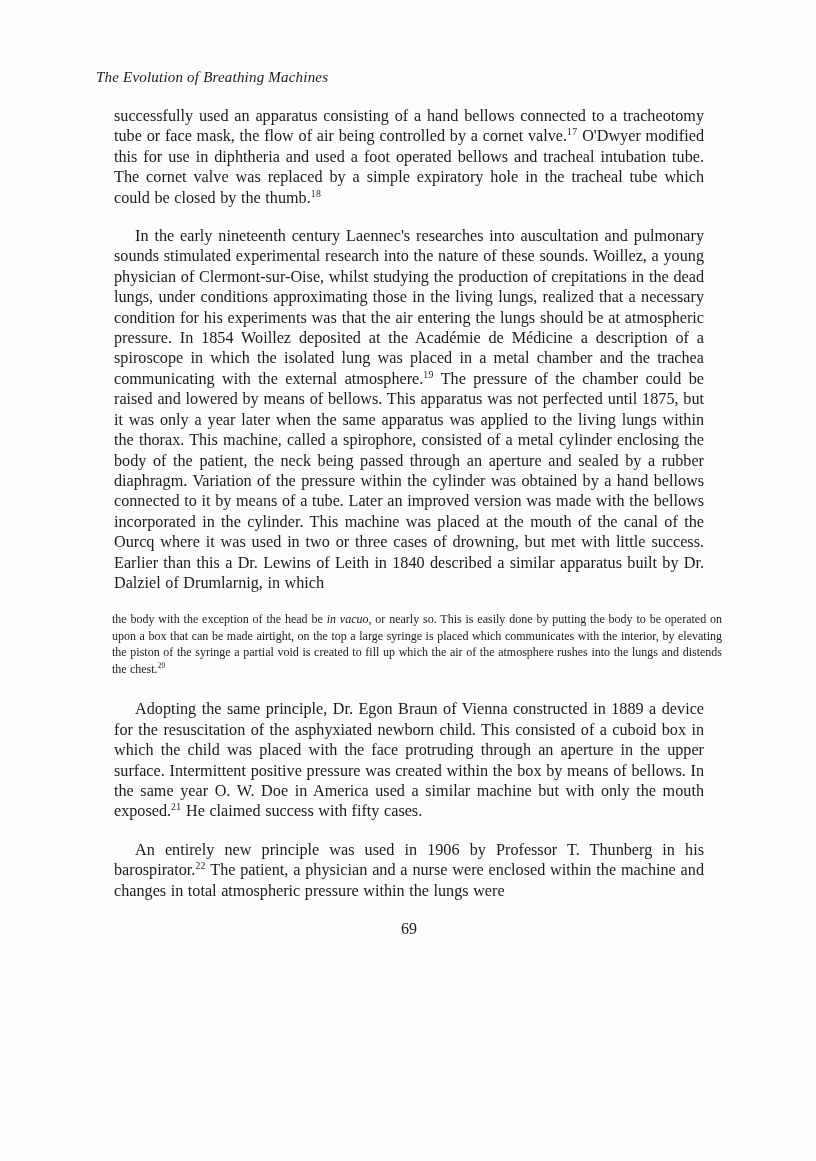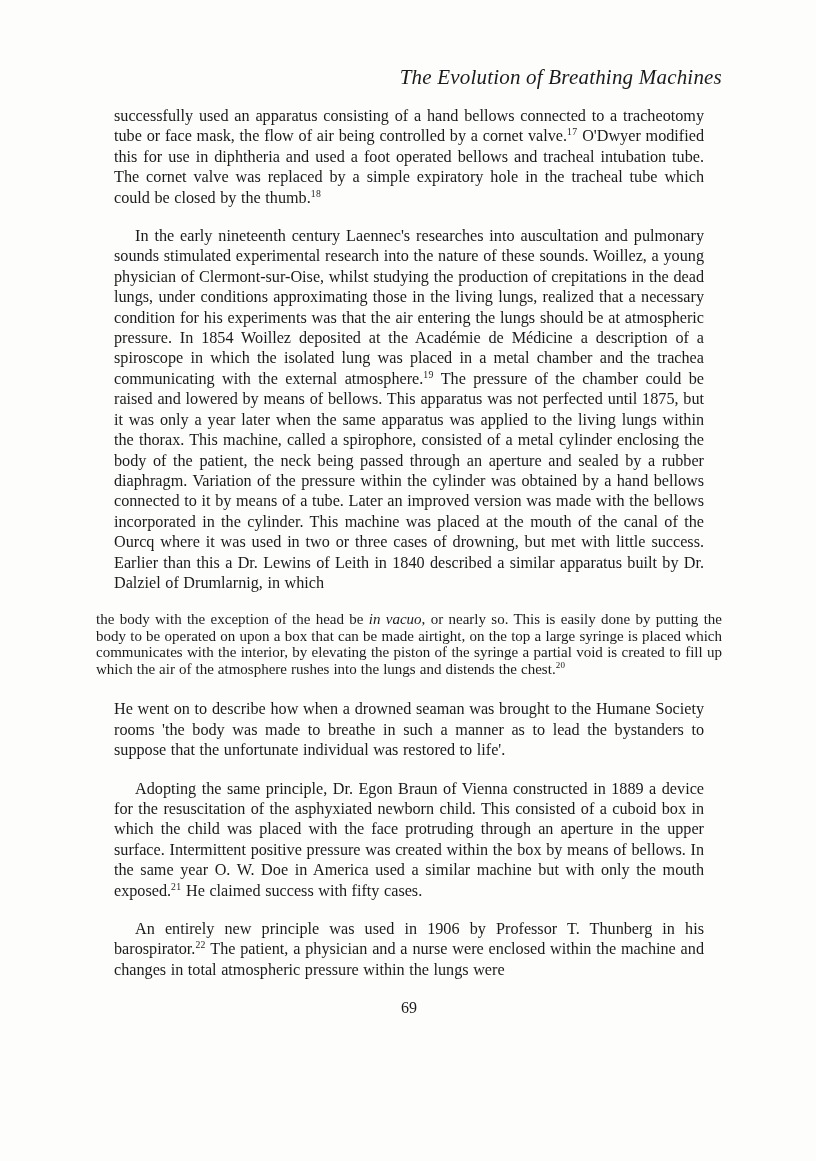--- a/index.html
+++ b/index.html
@@ -17,40 +17,40 @@
     overflow: hidden;
     box-sizing: border-box;
   }
   .content {
     position: absolute;
     left: 96px;
     top: 66px;
     width: 626px;
   }
   .running-head {
-    text-align: right;
+    text-align: left;
     font-style: italic;
-    font-size: 21px;
+    font-size: 15px;
     line-height: 22px;
     margin: 0 0 12px 0;
     letter-spacing: 0.2px;
   }
   p.para {
     margin: 18px;
     font-size: 16.2px;
     line-height: 20.4px;
     text-align: justify;
     word-spacing: 0.5px;
   }
   p.para.indent {
     text-indent: 21px;
   }
   p.quote {
-    margin: 18px 0 22px 0;
-    font-size: 15px;
+    margin: 18px 0 22px 16px;
+    font-size: 12px;
     line-height: 16.5px;
     text-align: justify;
     word-spacing: 0.3px;
   }
   sup.fn {
     font-size: 0.6em;
     line-height: 0;
     vertical-align: super;
     letter-spacing: 0.3px;
   }
@@ -68,20 +68,19 @@
 <body>
 
 <div class="page">
   <div class="content">
     <div class="running-head">The Evolution of Breathing Machines</div>
 
     <div id="text-blocks">
         <p class="para">successfully used an apparatus consisting of a hand bellows connected to a tracheotomy tube or face mask, the flow of air being controlled by a cornet valve.<sup class="fn">17</sup> O'Dwyer modified this for use in diphtheria and used a foot operated bellows and tracheal intubation tube. The cornet valve was replaced by a simple expiratory hole in the tracheal tube which could be closed by the thumb.<sup class="fn">18</sup></p>
         <p class="para indent">In the early nineteenth century Laennec's researches into auscultation and pulmonary sounds stimulated experimental research into the nature of these sounds. Woillez, a young physician of Clermont-sur-Oise, whilst studying the production of crepitations in the dead lungs, under conditions approximating those in the living lungs, realized that a necessary condition for his experiments was that the air entering the lungs should be at atmospheric pressure. In 1854 Woillez deposited at the Académie de Médicine a description of a spiroscope in which the isolated lung was placed in a metal chamber and the trachea communicating with the external atmosphere.<sup class="fn">19</sup> The pressure of the chamber could be raised and lowered by means of bellows. This apparatus was not perfected until 1875, but it was only a year later when the same apparatus was applied to the living lungs within the thorax. This machine, called a spirophore, consisted of a metal cylinder enclosing the body of the patient, the neck being passed through an aperture and sealed by a rubber diaphragm. Variation of the pressure within the cylinder was obtained by a hand bellows connected to it by means of a tube. Later an improved version was made with the bellows incorporated in the cylinder. This machine was placed at the mouth of the canal of the Ourcq where it was used in two or three cases of drowning, but met with little success. Earlier than this a Dr. Lewins of Leith in 1840 described a similar apparatus built by Dr. Dalziel of Drumlarnig, in which</p>
         <p class="quote">the body with the exception of the head be <em class="lat">in vacuo</em>, or nearly so. This is easily done by putting the body to be operated on upon a box that can be made airtight, on the top a large syringe is placed which communicates with the interior, by elevating the piston of the syringe a partial void is created to fill up which the air of the atmosphere rushes into the lungs and distends the chest.<sup class="fn">20</sup></p>
-        <p class="para">He went on to describe how when a drowned seaman was brought to the Humane Society rooms 'the body was made to breathe in such a manner as to lead the bystanders to suppose that the unfortunate individual was restored to life'.</p>
         <p class="para indent">Adopting the same principle, Dr. Egon Braun of Vienna constructed in 1889 a device for the resuscitation of the asphyxiated newborn child. This consisted of a cuboid box in which the child was placed with the face protruding through an aperture in the upper surface. Intermittent positive pressure was created within the box by means of bellows. In the same year O. W. Doe in America used a similar machine but with only the mouth exposed.<sup class="fn">21</sup> He claimed success with fifty cases.</p>
         <p class="para indent">An entirely new principle was used in 1906 by Professor T. Thunberg in his barospirator.<sup class="fn">22</sup> The patient, a physician and a nurse were enclosed within the machine and changes in total atmospheric pressure within the lungs were</p>
       </div>
 
     <div class="page-number">69</div>
   </div>
 </div>
 
 </body></html>

